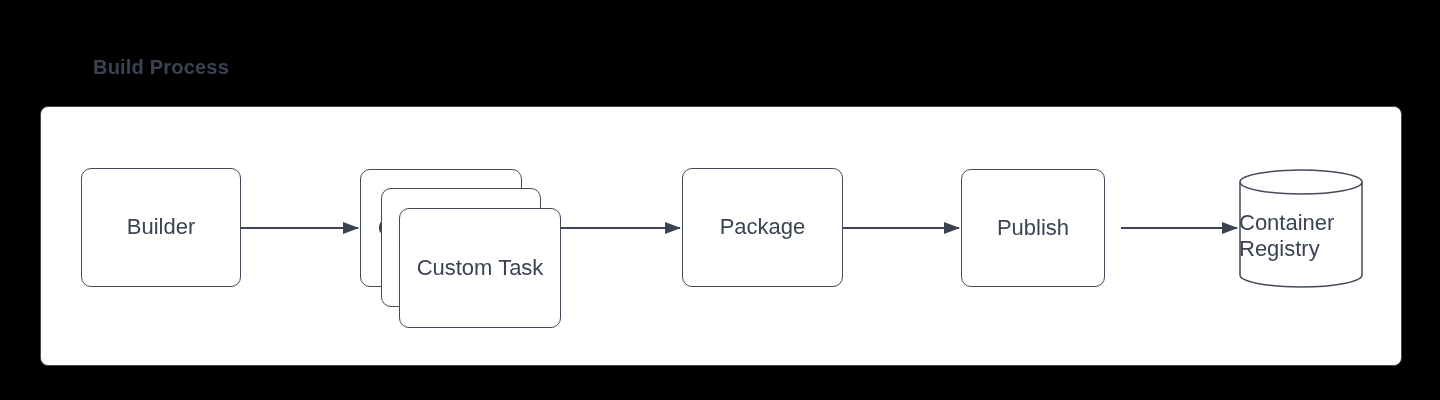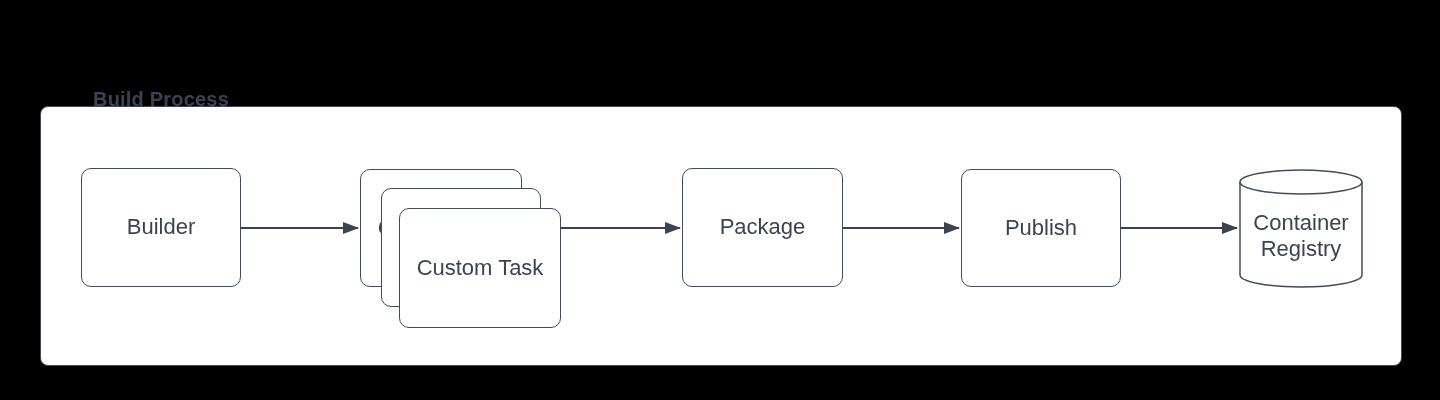--- a/index.html
+++ b/index.html
@@ -17,21 +17,20 @@
   }
   .diagram-title {
     position: absolute;
     left: 93px;
     top: 56px;
     font-size: 20px;
     font-weight: 700;
     color: #3b4252;
     letter-spacing: 0.2px;
     white-space: nowrap;
-    margin-top: 32px;
   }
   .panel {
     position: absolute;
     left: 40px;
     top: 98px;
     width: 1362px;
     height: 260px;
     background: #ffffff;
     border: 1.5px solid #3f4956;
     border-radius: 8px;
@@ -50,39 +49,38 @@
     font-size: 22px;
     color: #3b4252;
     text-align: center;
     line-height: 1.2;
   }
   .node-builder   { left: 40px;  top: 61px;  width: 160px; height: 119px; }
   .stack-back     { left: 319px; top: 62px;  width: 162px; height: 118px; }
   .stack-middle   { left: 340px; top: 81px;  width: 160px; height: 119px; }
   .stack-front    { left: 358px; top: 101px; width: 162px; height: 120px; }
   .node-package   { left: 641px; top: 61px;  width: 161px; height: 119px; }
-  .node-publish   { left: 920px; top: 62px;  width: 160px; height: 118px; }
+  .node-publish   { left: 920px; top: 62px;  width: 144px; height: 118px; }
   .cylinder-wrap {
     position: absolute;
     left: 1198px;
     top: 62px;
     width: 124px;
     height: 120px;
   }
   .cylinder-svg { position: absolute; left: 0; top: 0; }
   .cylinder-label {
     position: absolute;
     left: 0;
     top: 14px;           
     width: 124px;
     height: 106px;
     display: flex;
     align-items: center;
     justify-content: center;
-    text-align: center;
     font-size: 22px;
     line-height: 1.2;
     color: #3b4252;
   }
   .edges-layer {
     position: absolute;
     left: 0;
     top: 0;
     pointer-events: none;
   }

